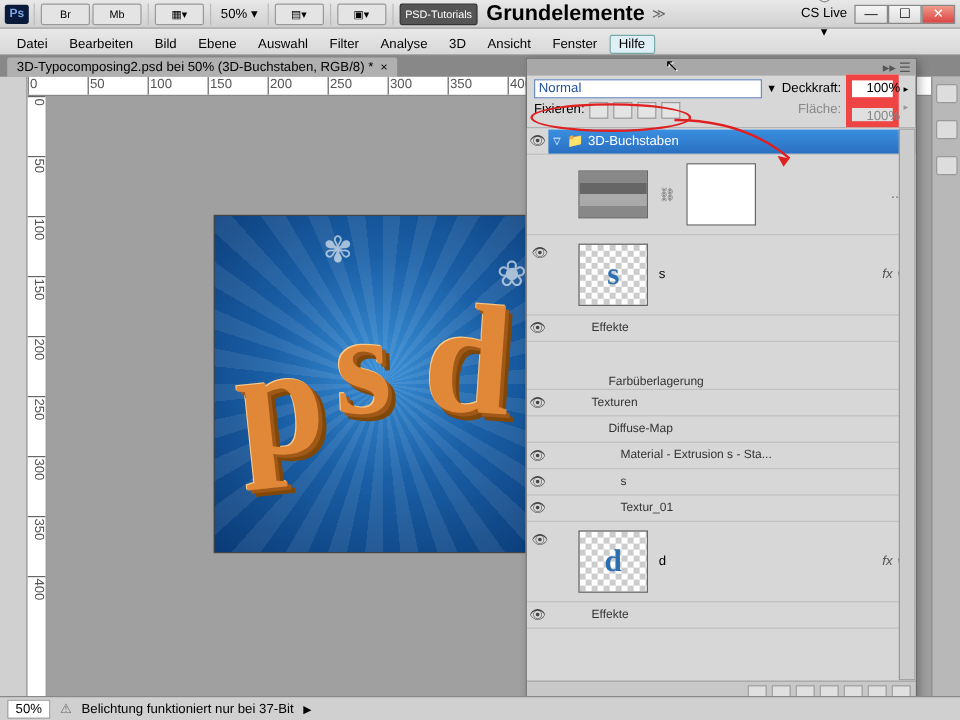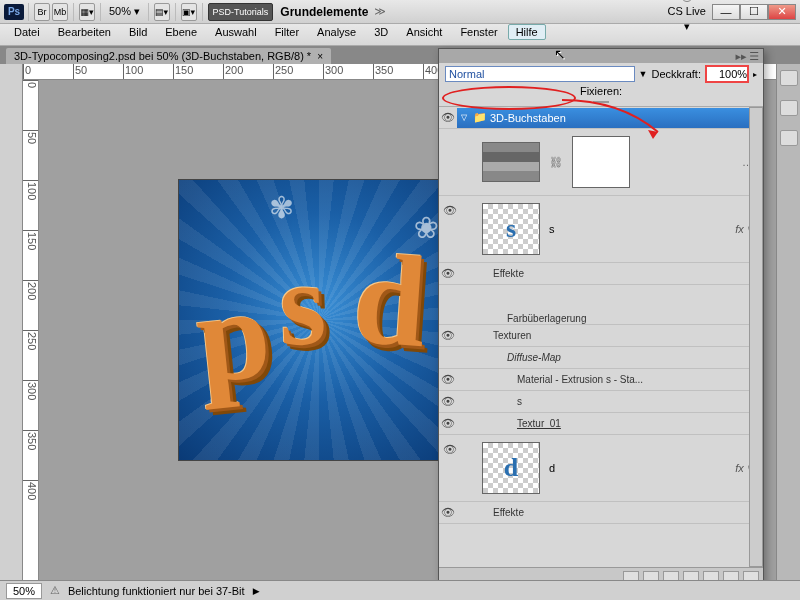--- a/index.html
+++ b/index.html
@@ -1,28 +1,28 @@
 <!DOCTYPE html>
 <html><head>
 <meta charset="utf-8">
 <style>
 * { box-sizing: border-box; margin: 0; padding: 0; font-family: "Segoe UI", Tahoma, sans-serif; font-size: 11px; }
 body { background: #a0a0a0; width: 800px; height: 600px; overflow: hidden; position: relative; }
 .titlebar { height: 24px; background: linear-gradient(#e8e8e8,#d0d0d0); display: flex; align-items: center; padding: 0 4px; border-bottom: 1px solid #aaa; text-align: right; }
 .ps-icon { width: 20px; height: 16px; background: #0a1a3a; color: #7aa8e8; display:flex;align-items:center;justify-content:center;font-weight:bold;font-size:10px;border-radius:2px;}
-.tb-btn { width: 16px; height: 18px; margin: 0 1px; background: #e4e4e4; border: 1px solid #999; border-radius: 2px; display:flex;align-items:center;justify-content:center;font-size:9px;}
+.tb-btn { width: 41px; height: 18px; margin: 0 1px; background: #e4e4e4; border: 1px solid #999; border-radius: 2px; display:flex;align-items:center;justify-content:center;font-size:9px;}
 .tb-sep { width: 1px; height: 18px; background: #bbb; margin: 0 4px; }
 .tb-dd { padding: 0 4px; }
 .tb-btn.dark { background: #555; color: #fff; border-color:#333; }
-.tb-txt { padding: 0 6px; font-weight: bold; font-size: 12px; }
+.tb-txt { padding: 0 6px; font-weight: bold; font-size: 18px; }
 .cslive { margin-left: auto; display:flex;align-items:center;gap:3px;flex-direction:column; }
 .win-btns { display: flex; margin-left: 6px; }
 .win-btn { width: 28px; height: 16px; border: 1px solid #888; background: linear-gradient(#f5f5f5,#ddd); display:flex;align-items:center;justify-content:center; }
 .win-btn.close { background: linear-gradient(#e98,#d44); color:#fff; }
-.menubar { height: 22px; background: linear-gradient(#e8e8e8,#d8d8d8); display:flex; align-items:flex-start; padding: 0 6px; border-bottom:1px solid #aaa; gap: 2px;}
+.menubar { height: 22px; background: linear-gradient(#e8e8e8,#d8d8d8); display:flex; align-items:flex-end; padding: 0 6px; border-bottom:1px solid #aaa; gap: 2px;}
 .menu-item { padding: 2px 8px; cursor:default; }
 .menu-item.hover { border:1px solid #7aa; background:#e0eef5; padding:1px 7px; border-radius:2px;}
 .doc-tab-row { height: 18px; background: #888; display:flex; align-items:flex-end; padding-left:6px; }
 .doc-tab { background: #b0b0b0; padding: 2px 8px; font-size:10px; display:flex;align-items:center;gap:6px; border-radius: 2px 2px 0 0;}
 .doc-close { font-size:10px; }
 .workspace { position:absolute; top:64px; left:0; right:0; bottom:20px; display:flex; }
 .toolbox { width: 23px; background: #d0d0d0; border-right:1px solid #888; display:flex;flex-direction:column;}
 .ruler-h { position:absolute; left:23px; right:0; top:0; height:16px; background:#fff; border-bottom:1px solid #888; font-size:8px; display:flex; overflow:hidden;}
 .ruler-h span { width:50px; text-align:left; border-left:1px solid #666; padding-left:1px; color:#555;}
 .ruler-v { position:absolute; left:23px; top:16px; bottom:0; width:16px; background:#fff; border-right:1px solid #888; font-size:8px; display:flex;flex-direction:column;overflow:hidden;}
@@ -38,39 +38,39 @@
 
 .panels-right { position:absolute; right:0; top:64px; width:24px; bottom:20px; background:#b8b8b8; border-left:1px solid #888; display:flex;flex-direction:column;align-items:center;padding-top:6px;gap:14px;}
 .panel-ic { width:18px;height:16px; background:#ddd; border:1px solid #999; border-radius:2px;}
 .layers-panel { position:absolute; left:438px; top:48px; width:326px; bottom:12px; background:#d7d7d7; border:1px solid #555; box-shadow: 3px 3px 8px rgba(0,0,0,0.3); display:flex;flex-direction:column;}
 .lp-tabbar { height:14px; background:#a8a8a8; display:flex;align-items:center;justify-content:flex-end;padding:0 4px;color:#555;font-size:9px;}
 .lp-tabs { height:20px; background:#c8c8c8; display:flex;align-items:center;padding:0 6px; border-bottom:1px solid #999;}
 .lp-tab { padding:2px 6px; font-size:10px;}
 .lp-tab.active { background:#d7d7d7; border:1px solid #999; border-bottom:none;}
 .lp-row { height:22px; display:flex;align-items:center; padding:0 6px; gap:4px; font-size:10px;}
 .lp-blend { flex:1; background:#fff; border:1px solid #6a8ac0; padding:1px 3px; color:#2050a0;}
-.lp-pct { width:44px; background:#fff; border:2px solid #ef4444; text-align:right; padding:1px 12px;}
+.lp-pct { width:44px; background:#fff; border:5px solid #ef4444; text-align:right; padding:1px 12px;}
 .lp-pct.dis { background:#e0e0e0; color:#888;}
-.lp-lock { height:22px; display:flex;align-items:center;padding:0 6px;gap:4px;font-size:10px; border-bottom:1px solid #aaa;flex-direction:column;}
+.lp-lock { height:22px; display:flex;padding:0 6px;gap:4px;font-size:10px; border-bottom:1px solid #aaa;}
 .lock-ic { width:16px;height:14px;border:1px solid #999;background:#e4e4e4;}
 .layer-list { flex:1; background:#d7d7d7; overflow:auto; position:relative;}
 .layer-row { display:flex; align-items:center; min-height:22px; border-bottom:1px solid #c0c0c0;}
 .eye { width:18px; display:flex;justify-content:center; color:#444;}
 .l-indent { display:inline-block; }
 .grp-row { background: linear-gradient(#3a8fe0,#2a6fc0); color:#fff; height:20px; display:flex;align-items:center;}
 .thumb { width:42px;height:42px; border:1px solid #666; background:#fff; display:flex;align-items:center;justify-content:center; margin:3px;}
 .thumb.check { background: repeating-conic-gradient(#ccc 0 25%, #fff 0 50%) 0 0/10px 10px;}
 .thumb.big { width:58px;height:52px;}
 .thumb.mask { width:58px;height:52px; background:#fff;}
 .thumb.adj { background: linear-gradient(180deg,#888 0 25%, #666 25% 50%, #aaa 50% 75%, #888 75% 100%); width:58px;height:40px;}
 .layer-big { display:flex;align-items:center; padding:4px 2px; border-bottom:1px solid #c0c0c0;}
 .layer-big .eye { align-self:flex-start; padding-top:4px;}
 .layer-name { padding-left:6px;}
 .sub { padding-left:36px; font-size:10px; color:#333;}
-.sub.i { font-style:italic;}
+.sub.i { }
 .fx { margin-left:auto; padding-right:8px; font-style:italic; color:#555; display:flex;align-items:center;gap:3px;}
 .tri { font-size:8px; color:#555;}
 .lp-footer { height:20px; background:#c8c8c8; border-top:1px solid #999; display:flex;align-items:center;justify-content:flex-end;gap:4px;padding:0 4px;}
 .ft-ic { width:16px;height:14px;border:1px solid #999;background:#e0e0e0;}
 .statusbar { position:absolute; left:0;right:0;bottom:0;height:20px; background:#d0d0d0; border-top:1px solid #888; display:flex;align-items:center;padding:0 6px;font-size:10px;gap:8px;}
 .sb-box { background:#fff;border:1px solid #999;padding:1px 6px;}
 
 .anno-ellipse { position:absolute; border:2px solid #e02020; border-radius:50%; pointer-events:none;}
 .anno-arrow { position:absolute; pointer-events:none;}
 .cursor { position:absolute; font-size:14px; color:#000; pointer-events:none; text-shadow:1px 1px 0 #fff;}
@@ -244,21 +244,21 @@
     <div class="layer-row">
         <div class="eye">👁</div>
         <span class="sub" style="padding-left:60px;">Material - Extrusion s - Sta...</span>
       </div>
     <div class="layer-row">
         <div class="eye">👁</div>
         <span class="sub" style="padding-left:60px;">s</span>
       </div>
     <div class="layer-row">
         <div class="eye">👁</div>
-        <span class="sub" style="padding-left:60px;text-decoration:underline;">Textur_01</span>
+        <span class="sub" style="padding-left:60px;">Textur_01</span>
       </div>
 
     <div class="layer-big">
       <div class="eye">👁</div>
       <span class="l-indent" style="width:20px;"></span>
       <div class="thumb check big">
           <b style="color:#2a6fb0;font-size:26px;font-family:Georgia;">d</b>
         </div>
       <span class="layer-name">d</span>
       <span class="fx">

